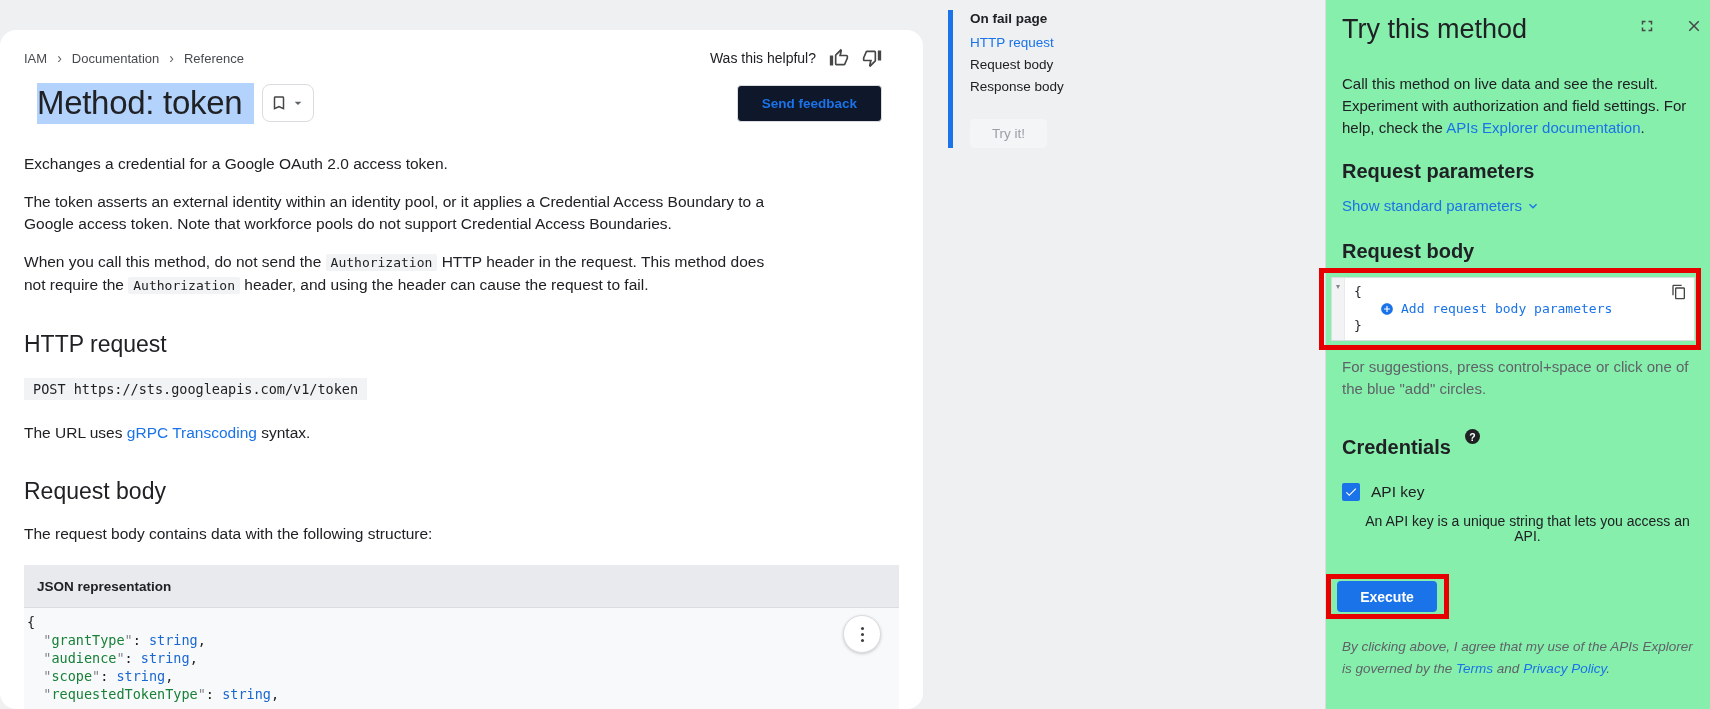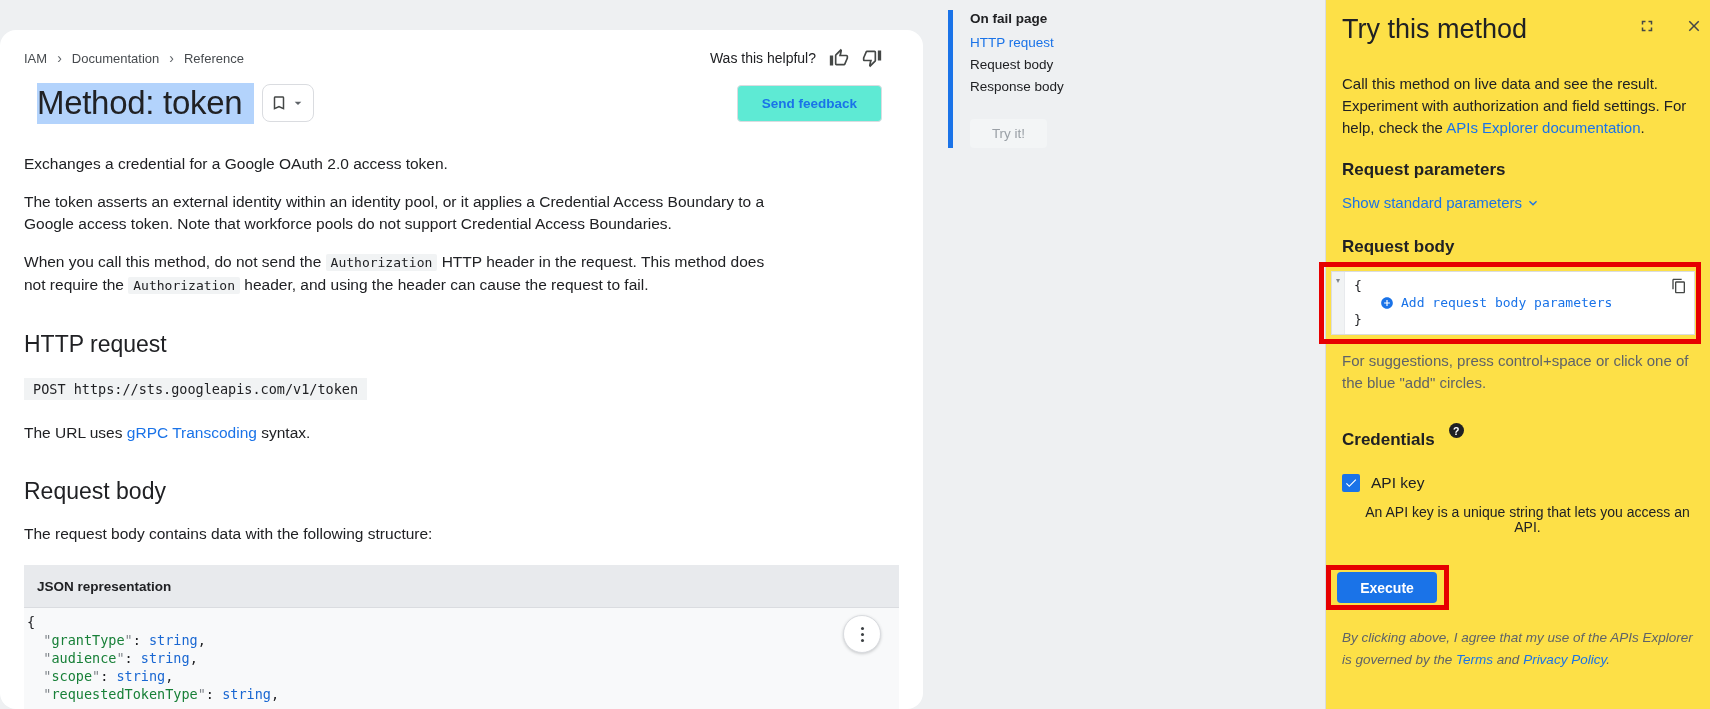--- a/index.html
+++ b/index.html
@@ -29,21 +29,21 @@
 
   .title-row { display:flex; justify-content:space-between; align-items:center; margin-top:15px; padding-right:17px; }
   .title-left { display:flex; align-items:center; gap:8px; }
   h1.page-title { font-size:33px; font-weight:500; line-height:40px; letter-spacing:-0.3px;padding-left:13px; }
   h1.page-title .hl { background:var(--highlight,#b3d3fc); padding:1px 12px 3px 0; }
   .bookmark-btn {
     width:52px; height:38px; border:1px solid var(--border,#dadce0); border-radius:8px;
     background:#fff; display:flex; align-items:center; justify-content:center; gap:2px;
   }
   .send-feedback {
-    border:1px solid var(--border,#dadce0); border-radius:4px; background:#5eead4;
+    border:1px solid var(--border,#dadce0); border-radius:4px; background:#0f172a;
     color:var(--accent,#1a73e8); font-size:13.5px; font-weight:700; padding:10px 24px;
   }
 
   p.body { font-size:15.5px; line-height:22px; max-width:762px; }
   .p1 { margin-top:30px; } .p2 { margin-top:16px; } .p3 { margin-top:16px; }
   .inline-code {
     font-family:"DejaVu Sans Mono","Liberation Mono",monospace; font-size:13px;
     background:var(--chip-bg,#f1f3f4); padding:1px 5px; border-radius:2px;
   }
   h2.section { font-size:23px; font-weight:400; margin-top:34px; color:#202124; }
@@ -82,28 +82,28 @@
   .toc-title { font-size:13.5px; font-weight:700; line-height:17px; }
   .toc-item { display:block; font-size:13.5px; line-height:14px; margin-top:8px; color:#202124; }
   .toc-item.active { color:var(--accent,#1a73e8); }
   .try-it {
     margin-top:25px; width:77px; height:29px; background:#f3f5f6; border:none; border-radius:4px;
     color:#9aa0a6; font-size:13.5px; cursor:default;
   }
 
   
   .panel {
-    position:absolute; left:1325px; top:0; width:385px; height:709px; background:#fde047;
+    position:absolute; left:1325px; top:0; width:385px; height:709px; background:#86efac;
     border-left:1px solid var(--border,#dadce0); padding:12px 18px 0 16px;
   }
   .panel-head { display:flex; align-items:flex-start; }
   .panel-title { font-size:27px; font-weight:400; line-height:34px; flex:1; }
   .panel-actions { display:flex; gap:29px; margin-top:5px; margin-right:-11px; }
   .panel-intro { margin-top:27px; font-size:15px; line-height:22px; }
-  h3.p-h { font-size:17px; font-weight:700; }
+  h3.p-h { font-size:20px; font-weight:700; }
   .h-reqparams { margin-top:21px; }
   .p-muted { color:var(--muted,#5f6368); font-size:15px; line-height:18px; }
   .no-params { margin-top:12px; }
   .show-standard { display:flex; align-items:center; gap:3px; margin-top:14px; font-size:15px; color:var(--accent,#1a73e8); }
   .h-reqbody { margin-top:26px; }
 
   .editor-wrap { position:relative; margin-top:14px; margin-left:-11px; width:364px; height:64px; }
   .annotation { position:absolute; border:5px solid var(--annotation-red,#e60000); pointer-events:none; z-index:6; }
   .anno-editor { left:-12px; top:-9px; width:382px; height:82px; }
   .editor { position:relative; display:flex; width:364px; height:64px; background:#fff; border:1px solid var(--border,#dadce0); }

